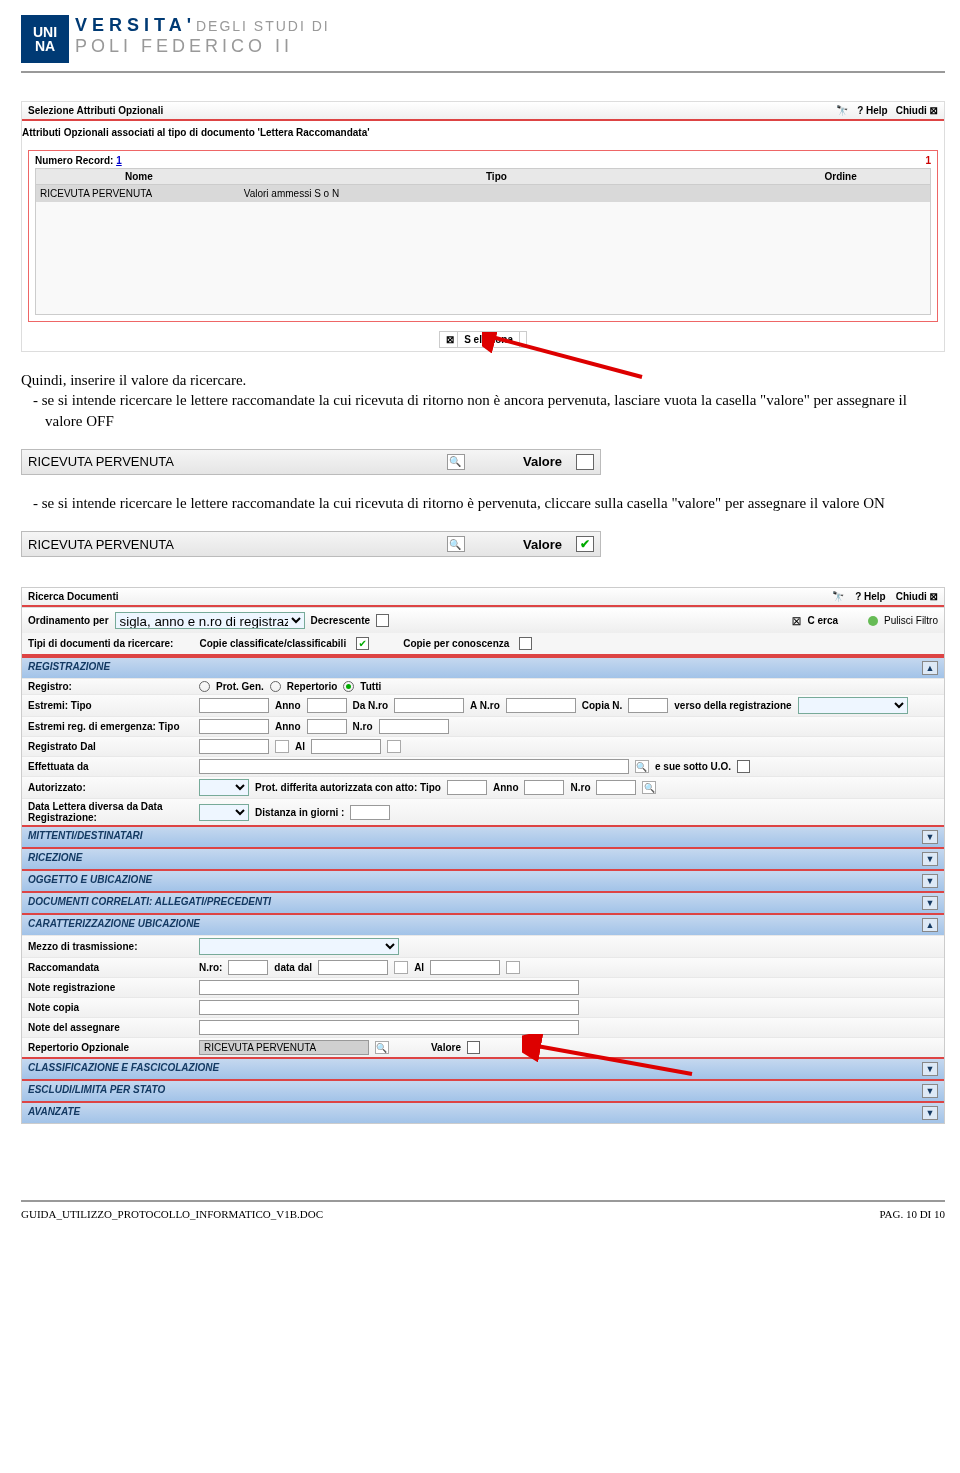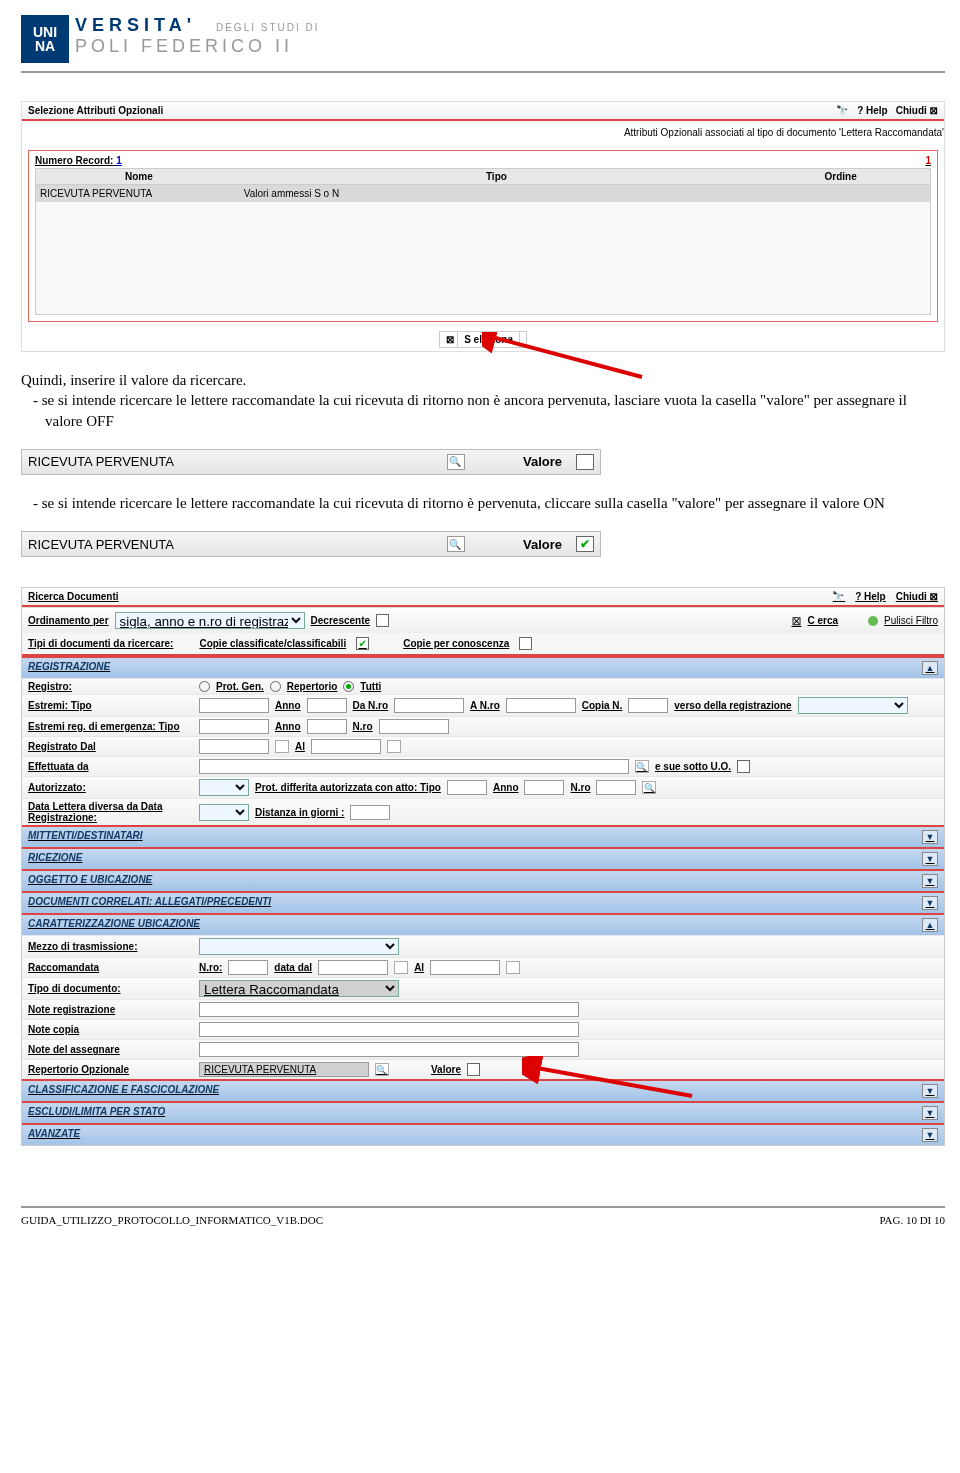--- a/index.html
+++ b/index.html
@@ -9,31 +9,31 @@
     background: #fff;
     color: #000;
     width: 960px;
   }
   .page { padding: 15px 15px 0 21px; }
 
   
   .logo-wrap { display: flex; align-items: flex-start; padding-bottom: 8px; border-bottom: 2px solid #999; }
   .logo-box { width: 48px; height: 48px; background: #003a74; color: #fff; display: flex; flex-direction: column; justify-content: center; align-items: center; font-weight: bold; font-size: 14px; line-height: 1; margin-right: 6px;}
   .logo-text1 { font-size: 18px; font-weight: bold; color: #003a74; letter-spacing: 5px; }
-  .logo-text1b { font-size: 10px; color: #999; letter-spacing: 2px; margin-left: 20px;}
+  .logo-text1b { font-size: 14px; color: #999; letter-spacing: 2px; margin-left: 0;}
   .logo-text2 { font-size: 18px; color: #999; letter-spacing: 4px; }
 
   
   .win-small { border: 1px solid #ddd; margin-top: 28px; }
   .win-title { background: linear-gradient(#fff,#f0f0f0); padding: 3px 6px; font-weight: bold; font-size: 10px; display:flex; justify-content:space-between; align-items:flex-start;}
   .win-title-right { display:flex; gap:8px; align-items:center; font-weight:bold;}
   .red-divider { height:2px; background:#d44; }
-  .sub-title { text-align:right; font-weight:normal; font-size:10px; padding:6px 0; }
+  .sub-title { text-align:left; font-weight:bold; font-size:10px; padding:6px 0; }
   .panel-box { border:1px solid #e66; margin:6px; padding:2px 6px 6px 6px; }
-  .num-rec { font-weight:bold; font-size:10px; padding:2px 0; display:flex; justify-content:space-between;text-decoration:underline;}
+  .num-rec { font-weight:bold; font-size:10px; padding:2px 0; display:flex; justify-content:space-between;}
   .num-rec a { color:#00c; text-decoration:underline; }
   .grid-head { background:#e8e8e8; display:flex; font-weight:bold; font-size:10px; padding:2px 0; border:1px solid #ccc;}
   .grid-head > div { text-align:center; }
   .grid-row { display:flex; background:#d9d9d9; font-size:10px; padding:3px 4px; }
   .grid-body { height: 130px; background:#f9f9f9; border:1px solid #ccc; border-top:none;}
   .sel-row { text-align:center; padding:6px 0; font-weight:bold; font-size:10px;}
   .sel-row span { background:#fff; padding:2px 6px; border:1px solid #ccc; cursor:pointer;}
   .arrow-red { position:relative; }
   .arrow-red svg { position:absolute; }
 
@@ -42,21 +42,21 @@
   .body-text li { margin-left: 24px; list-style: none; text-indent: -12px; }
 
   
   .crop-row { border:1px solid #bbb; background:linear-gradient(#f5f5f5,#e5e5e5); width:580px; padding:4px 6px; font-size:13px; display:flex; align-items:center; gap:14px;}
   .crop-row .lbl { flex:0 0 auto; }
   .crop-row .srch { width:18px; height:16px; border:1px solid #999; background:#fff; display:inline-flex; justify-content:center; align-items:center; font-size:10px;}
   .crop-row .valore { font-weight:bold; }
   .crop-row .cb { width:18px; height:16px; border:1px solid #666; background:#fff; display:inline-flex; justify-content:center; align-items:center; color:#0a0; font-weight:bold; font-size:12px;}
 
   
-  .win2 { border:1px solid #ccc; margin-top: 30px; font-size:10px;text-decoration:underline; }
+  .win2 { border:1px solid #ccc; margin-top: 30px; font-size:10px; }
   .toolbar2 { background:linear-gradient(#fff,#f0f0f0); padding:3px 6px; font-weight:bold; display:flex; justify-content:space-between; align-items:center; }
   .toolbar2 .rt { display:flex; gap:10px; align-items:center;}
   .row-band { background:linear-gradient(#fff,#eee); padding:4px 6px; display:flex; align-items:center; gap:6px; flex-wrap:wrap; border-top:1px solid #ddd;}
   .row-band2 { padding:4px 6px; display:flex; align-items:center; gap:10px; background:#f6f6f6; flex-wrap:wrap;}
   .section-head { background:linear-gradient(#c5d8ef,#a2c3e8); color:#143a63; font-style:italic; font-weight:bold; padding:3px 6px; display:flex; justify-content:space-between; border-top:2px solid #d44;}
   .section-body { background:#22c55e; }
   .frow { display:flex; align-items:center; gap:6px; padding:2px 6px; border-top:1px solid #e8e8e8; background:linear-gradient(#fbfbfb,#f0f0f0);}
   .frow .lbl { width:165px; font-weight:bold; }
   .inp { border:1px solid #999; background:#fff; height:15px; }
   .inp.tiny { width:40px; }
@@ -64,21 +64,21 @@
   .inp.med { width:170px; }
   .inp.lg { width:380px; }
   .inp.xlg { width:430px; }
   .sel { border:1px solid #7a9; background:#eef6ff; height:17px; }
   .cb2 { width:13px; height:13px; border:1px solid #666; background:#fff; display:inline-flex; justify-content:center; align-items:center; color:#0a0; font-size:10px;}
   .radio { width:11px; height:11px; border:1px solid #666; border-radius:50%; display:inline-flex; justify-content:center; align-items:center;}
   .radio.on::after { content:""; width:5px; height:5px; background:#0a0; border-radius:50%;}
   .cal-ic { width:14px; height:13px; border:1px solid #aaa; background:#fff; display:inline-block; }
   .srch-ic { width:14px; height:13px; border:1px solid #aaa; background:#fff; display:inline-flex; justify-content:center; align-items:center; font-size:9px;}
   .collapse-ic { width:16px; height:14px; border:1px solid #888; background:#dde9f6; display:inline-flex; justify-content:center; align-items:center; font-size:9px; color:#143a63;}
-  .footer-line { border-top:2px solid #999; margin-top:60px; padding:6px 0 12px 0; display:flex; justify-content:space-between; font-size:11px; font-family:"Times New Roman",serif;}
+  .footer-line { border-top:2px solid #999; margin-top:76px; padding:6px 0 12px 0; display:flex; justify-content:space-between; font-size:11px; font-family:"Times New Roman",serif;}
   .footer-line .l { font-variant: small-caps; }
   .footer-line .r { font-variant: small-caps; }
   .green-dot { width:10px; height:10px; background:#6b5; border-radius:50%; display:inline-block;}
   .cerca-ic { font-size:12px; }
 </style>
 </head>
 <body>
 
 <div class="page">
 
@@ -294,24 +294,20 @@
       <div class="frow">
         <span class="lbl">Raccomandata</span>
         <b>N.ro:</b>
           <span class="inp tiny"></span>
         <b>data dal</b>
           <span class="inp sm"></span>
           <span class="cal-ic"></span>
         <b>Al</b>
           <span class="inp sm"></span>
           <span class="cal-ic"></span>
-      </div>
-      <div class="frow">
-        <span class="lbl">Tipo di documento:</span>
-        <select class="sel" style="width:200px;background:#d0d0d0"><option>Lettera Raccomandata</option></select>
       </div>
       <div class="frow">
         <span class="lbl">Note registrazione</span>
         <span class="inp lg"></span>
       </div>
       <div class="frow">
         <span class="lbl">Note copia</span>
         <span class="inp lg"></span>
       </div>
       <div class="frow">

